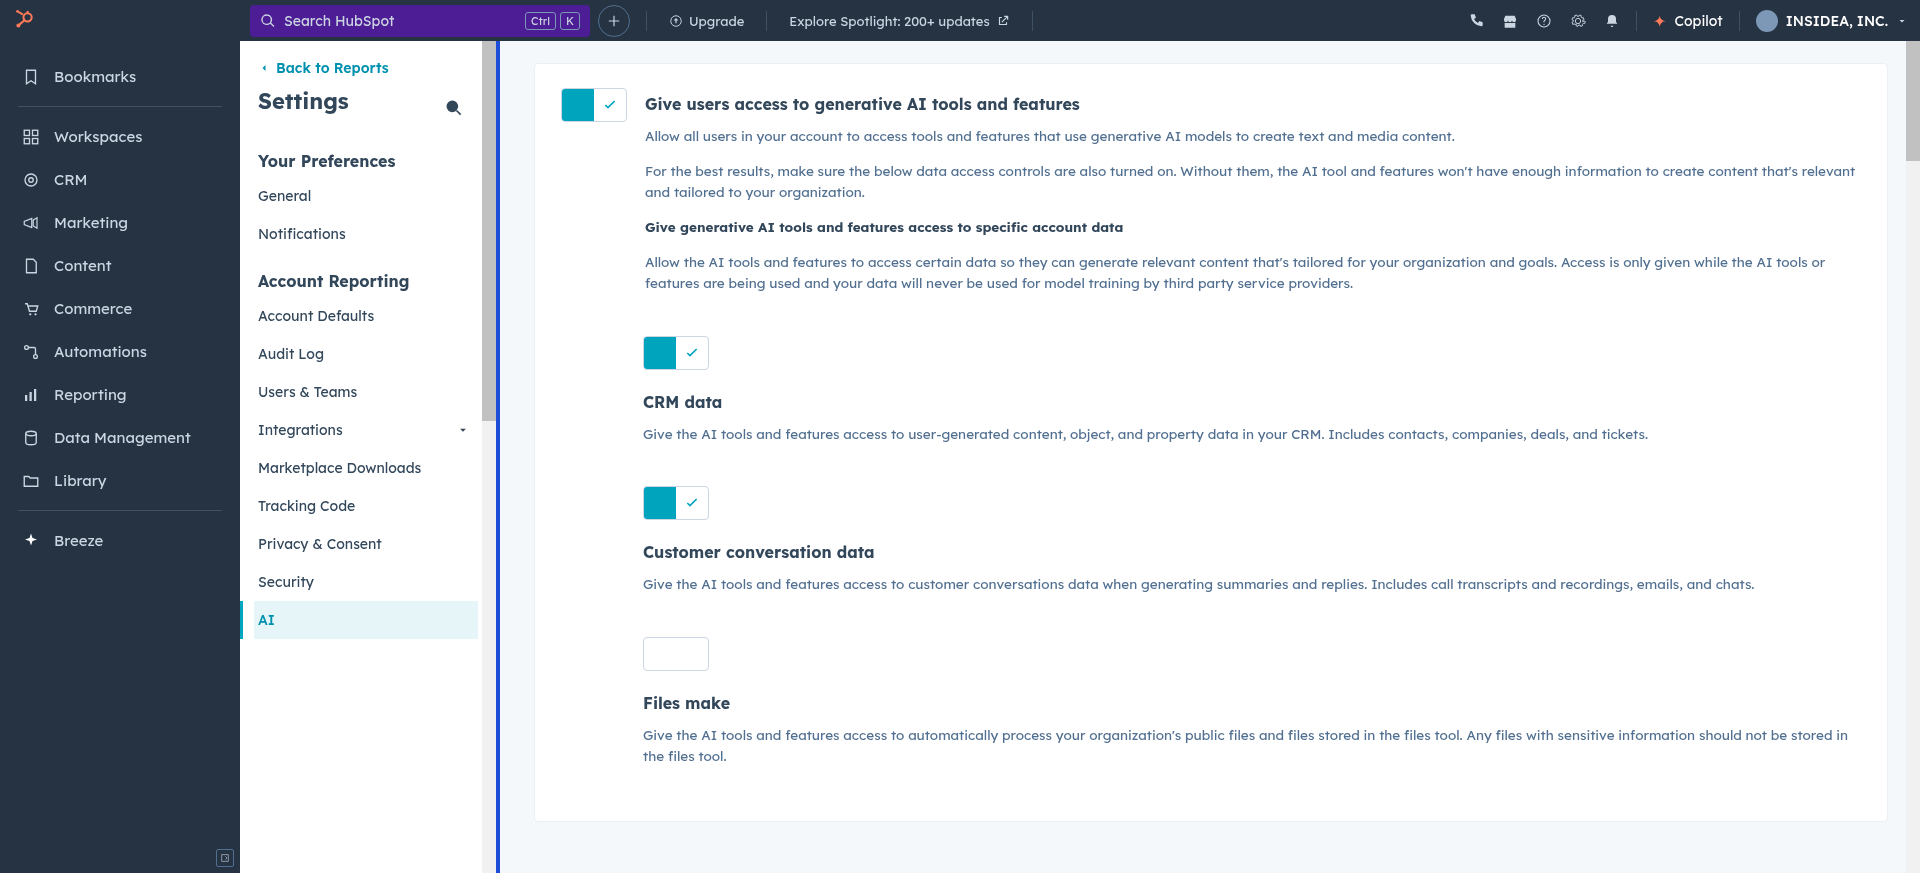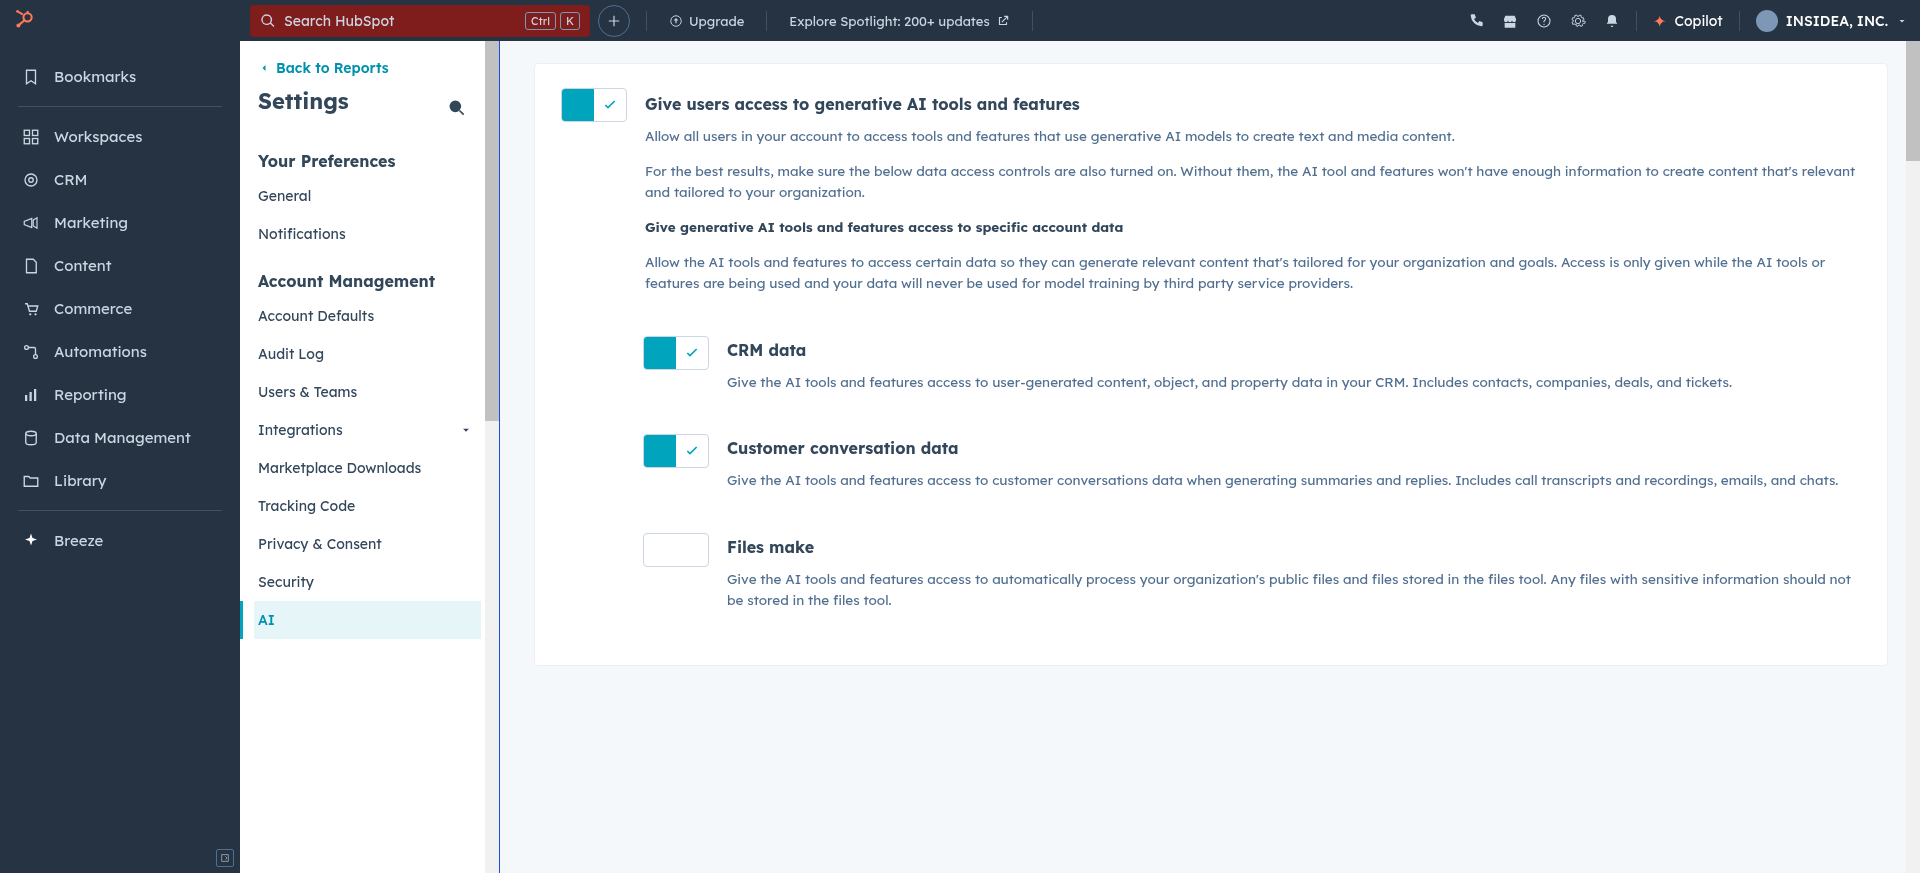--- a/index.html
+++ b/index.html
@@ -16,21 +16,21 @@
   * { box-sizing: border-box; }
   html, body { margin:0; padding:0; height:100%; }
   body { font-family: "Lexend", "Avenir Next", Helvetica, Arial, sans-serif; font-size:14px; color:var(--hs-heading); background:#fff; overflow:hidden; }
 
   
   .topbar { height:41px; background:var(--hs-navy); display:flex; align-items:center; padding:0 12px; gap:8px; color:#fff; }
   .logo { width:22px; height:22px; display:flex; align-items:center; justify-content:center; margin-right:8px; }
   .logo svg { width:22px; height:22px; }
 
   .search-wrap { flex:0 0 auto; margin-left:200px; }
-  .search { position:relative; width:340px; height:32px; background:#7f1d1d; border-radius:4px; display:flex; align-items:center; padding:0 10px; color:#cbd6e2; }
+  .search { position:relative; width:340px; height:32px; background:#4c1d95; border-radius:4px; display:flex; align-items:center; padding:0 10px; color:#cbd6e2; }
   .search svg { width:16px; height:16px; fill:#cbd6e2; margin-right:8px; }
   .search .placeholder { flex:1; font-size:14px; color:#cbd6e2; }
   .kbd { display:flex; gap:4px; align-items:flex-start; }
   .kbd span { border:1px solid #7c98b6; border-radius:3px; font-size:11px; padding:1px 5px; color:#cbd6e2; }
 
   .plus-btn { width:32px; height:32px; border-radius:50%; border:1px solid #516f90; display:flex; align-items:center; justify-content:center; color:#cbd6e2; }
   .plus-btn svg { width:14px; height:14px; fill:#cbd6e2; }
 
   .top-sep { width:1px; height:20px; background:#3e5164; margin:0 8px; }
 
@@ -53,21 +53,21 @@
   
   .primary-nav { width:240px; background:var(--hs-navy); color:var(--hs-navy-item); padding:14px 14px 14px 14px; display:flex; flex-direction:column; gap:0; overflow:hidden; position:relative; }
   .primary-nav .nav-item { display:flex; align-items:center; gap:14px; padding:12px 8px; font-size:15px; border-radius:4px; }
   .primary-nav .nav-item svg { width:18px; height:18px; fill:#cbd6e2; flex-shrink:0; }
   .primary-nav .nav-item.breeze svg { fill:#fff; }
   .primary-nav hr { border:none; border-top:1px solid #3e5164; margin:8px 4px; }
   .expand-handle { position:absolute; bottom:6px; right:6px; width:18px; height:18px; border:1px solid #516f90; border-radius:2px; display:flex; align-items:center; justify-content:center; }
   .expand-handle svg{width:10px;height:10px;fill:#cbd6e2;}
 
   
-  .settings-col { width:260px; background:#fff; border-right:1px solid #1d4ed8; position:relative; display:flex; }
+  .settings-col { width:260px; background:#fff; border-right:4px solid #1d4ed8; position:relative; display:flex; }
   .settings-scroll { flex:1; overflow:hidden; padding:18px 4px 18px 14px; }
   .scrollbar { width:14px; background:#f1f1f1; display:flex; align-items:flex-start; }
   .scroll-thumb { width:14px; background:#c1c1c1; border-radius:0; height:380px; margin-top:0; }
 
   .back-link { display:flex; align-items:center; gap:6px; color:var(--hs-teal-dark); font-weight:600; font-size:14px; margin:0 0 6px 4px; }
   .back-link svg { width:12px; height:12px; fill:var(--hs-teal-dark); }
 
   .settings-head { display:flex; align-items:center; justify-content:space-between; padding-right:14px; }
   .settings-head h1 { font-size:22px; font-weight:700; margin:4px 0 18px 4px; color:var(--hs-heading); }
   .settings-head svg { width:20px; height:20px; fill:var(--hs-heading); stroke:var(--hs-heading); }
@@ -80,21 +80,21 @@
 
   
   .main { flex:1; background:var(--gray-bg); overflow:hidden; position:relative; display:flex; }
   .main-scroll { flex:1; overflow:hidden; padding:22px 18px 0 34px; }
   .main .scrollbar { width:14px; background:#f1f1f1; }
   .main .scroll-thumb { height:120px; margin-top:0; }
 
   .card { background:#fff; border:1px solid #eaf0f6; border-radius:4px; padding:24px 26px 40px 26px; }
 
   .row { display:flex; gap:18px; align-items:flex-start; }
-  .row + .row { margin-top: 0; }
+  .row + .row { margin-top: 0; flex-direction: column; }
   .row.sub { margin-left:82px; margin-top:28px; }
 
   .toggle { width:66px; height:34px; border-radius:4px; position:relative; flex-shrink:0; border:1px solid var(--border); background:#fff; display:flex; }
   .toggle.on .fill { position:absolute; left:0; top:0; bottom:0; width:50%; background:var(--hs-teal); border-radius:3px 0 0 3px; }
   .toggle .knob { position:absolute; top:0; bottom:0; width:50%; display:flex; align-items:center; justify-content:center; }
   .toggle.on .knob { right:0; }
   .toggle.off .knob { left:0; }
   .toggle .knob svg { width:16px; height:16px; }
   .toggle.on .knob svg { stroke:var(--hs-teal); }
 
@@ -314,21 +314,21 @@
       </div>
 
       <div class="group-title">Your Preferences</div>
       <div class="s-item">
           <span>General</span>
         </div>
       <div class="s-item">
           <span>Notifications</span>
         </div>
 
-      <div class="group-title">Account Management</div>
+      <div class="group-title">Account Reporting</div>
       <div class="s-item">
           <span>Account Defaults</span>
         </div>
       <div class="s-item">
           <span>Audit Log</span>
         </div>
       <div class="s-item">
           <span>Users &amp; Teams</span>
         </div>
       <div class="s-item">

